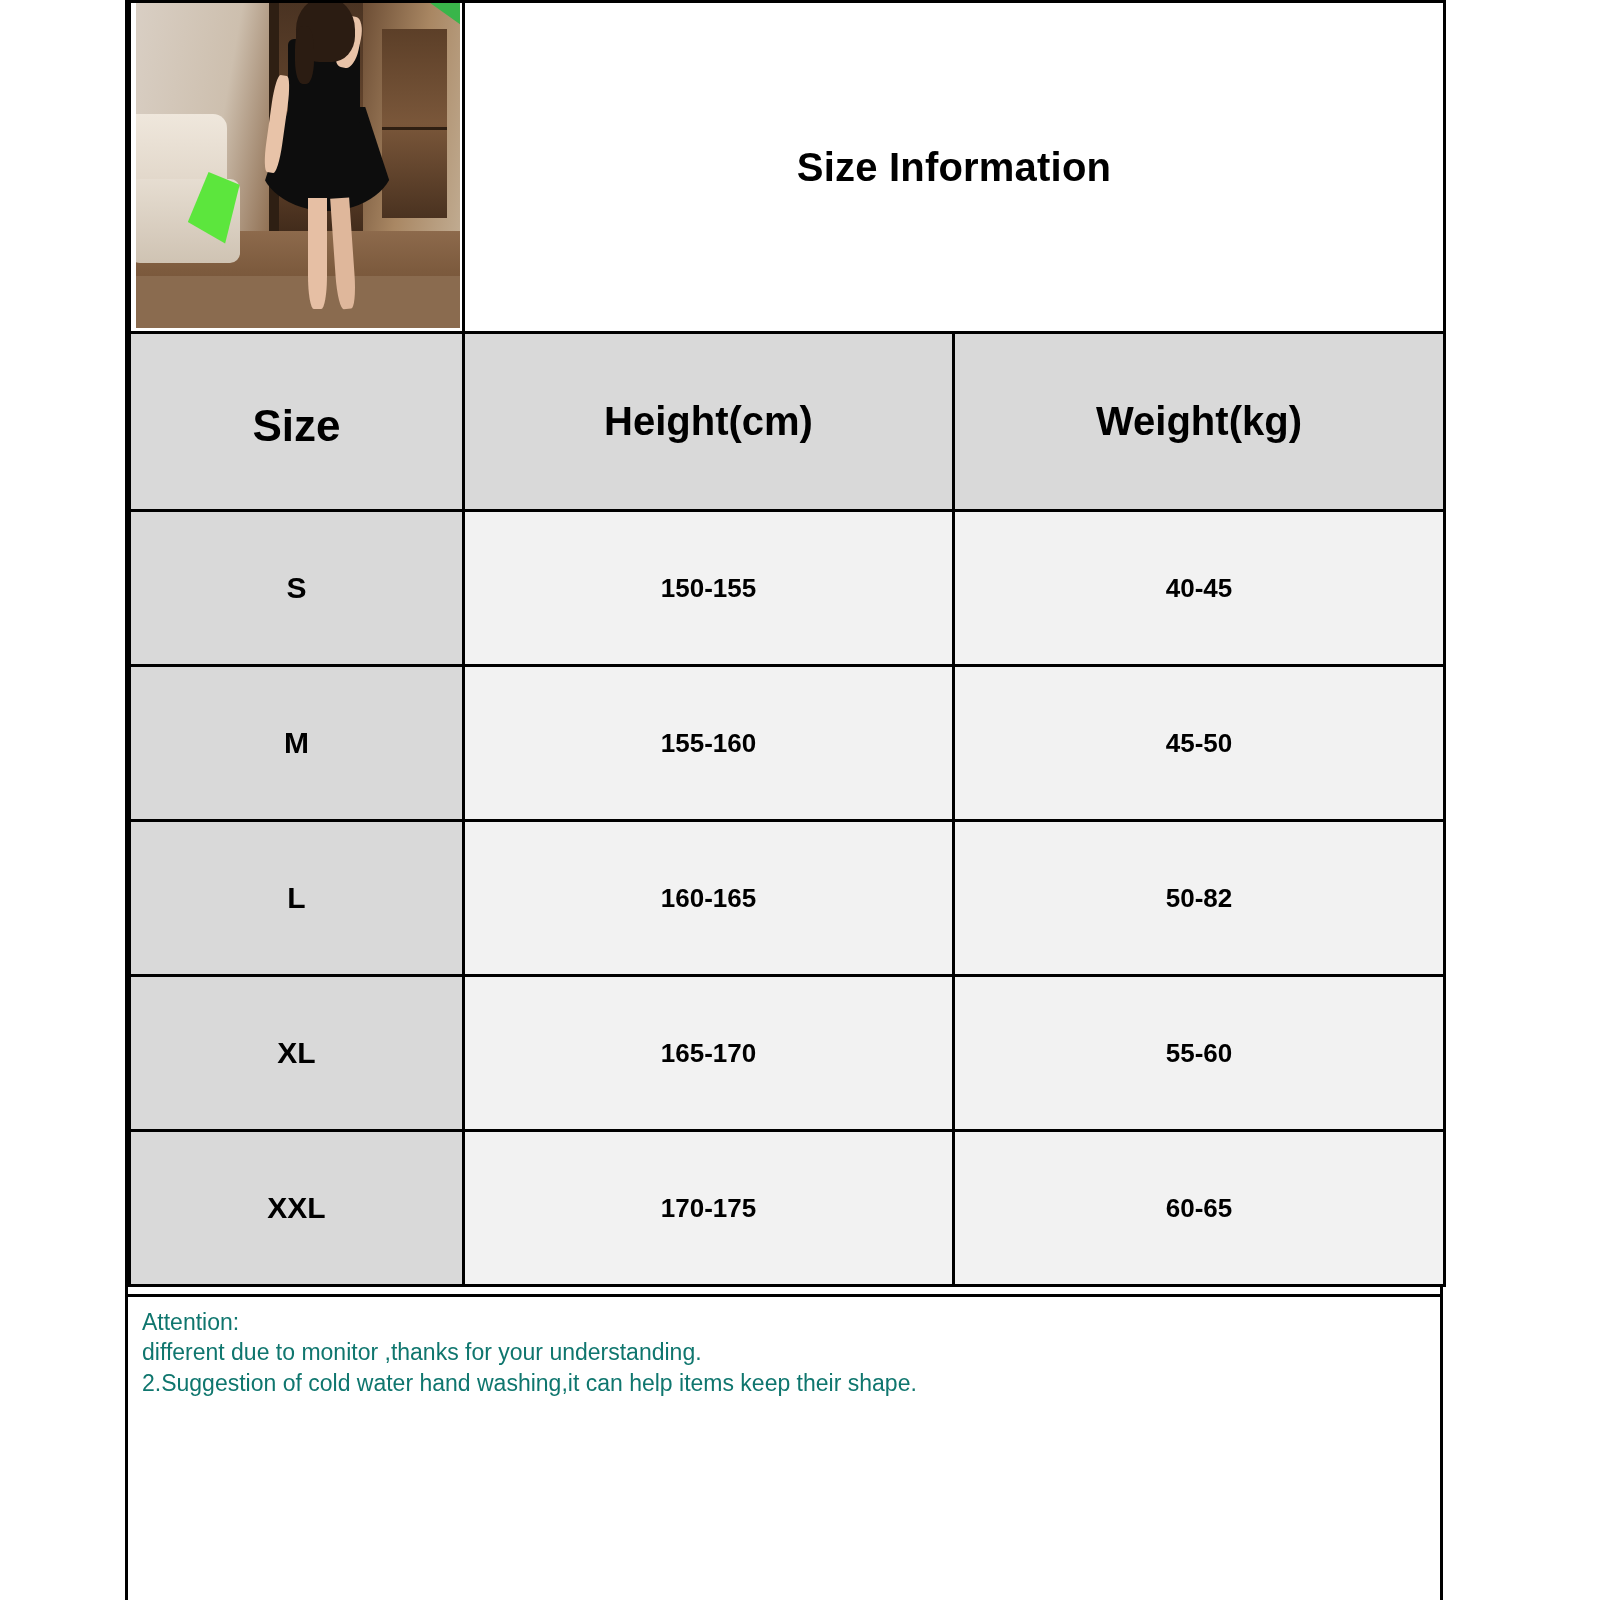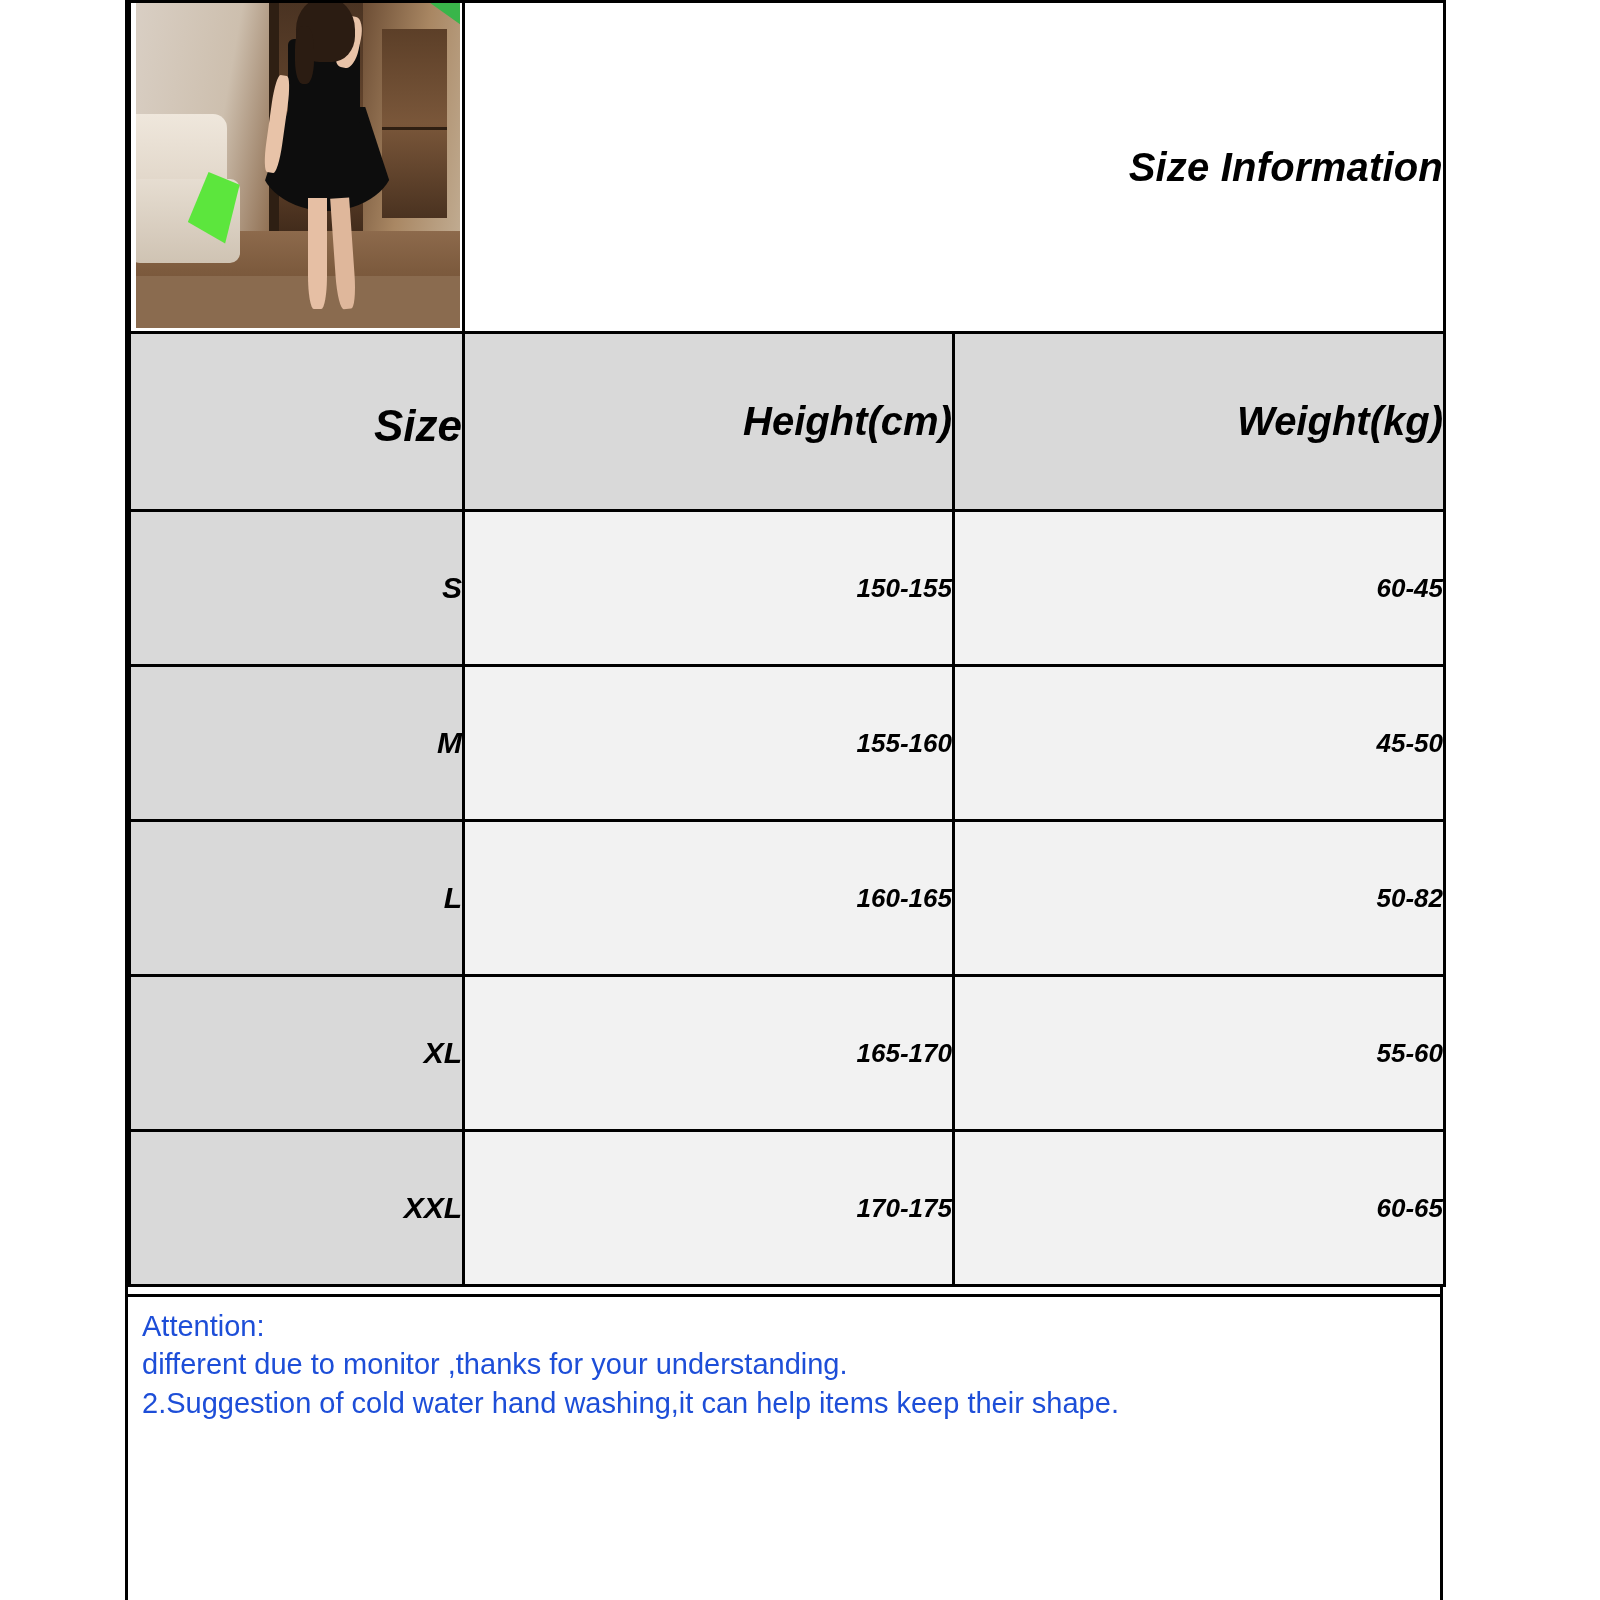--- a/index.html
+++ b/index.html
@@ -30,24 +30,23 @@
 
   table.size-table {
     width: 100%;
     border-collapse: collapse;
     table-layout: fixed;
   }
 
   table.size-table td {
     border: 3px solid #000000;
     box-sizing: border-box;
-    text-align: right;
+    text-align: center;
     vertical-align: middle;
     padding: 0;
-    font-style: italic;
   }
 
   
   col.c1 { width: 334px; }
   col.c2 { width: 490px; }
   col.c3 { width: 491px; }
 
   
   .row-top td { height: 331px; }
 
@@ -209,23 +208,23 @@
     left: 0;
     top: 1294px;
     width: 100%;
     height: 306px;
     box-sizing: border-box;
     border-top: 3px solid #000000;
     background: #ffffff;
     padding: 10px 14px 0 14px;
   }
   .att-line {
-    font-size: 29px;
+    font-size: 23px;
     line-height: 1.32;
-    color: #1d4ed8;
+    color: #0f766e;
     white-space: pre-wrap;
   }
 </style>
 </head>
 <body>
 
 <div class="sheet">
 
   <table class="size-table">
     <colgroup>
@@ -274,21 +273,21 @@
           <div class="hdr-col">Height(cm)</div>
         </td>
         <td>
           <div class="hdr-col">Weight(kg)</div>
         </td>
       </tr>
 
       <tr class="row-data">
         <td class="cell-size">S</td>
         <td class="cell-val">150-155</td>
-        <td class="cell-val">60-45</td>
+        <td class="cell-val">40-45</td>
       </tr>
       <tr class="row-data">
         <td class="cell-size">M</td>
         <td class="cell-val">155-160</td>
         <td class="cell-val">45-50</td>
       </tr>
       <tr class="row-data">
         <td class="cell-size">L</td>
         <td class="cell-val">160-165</td>
         <td class="cell-val">50-82</td>

